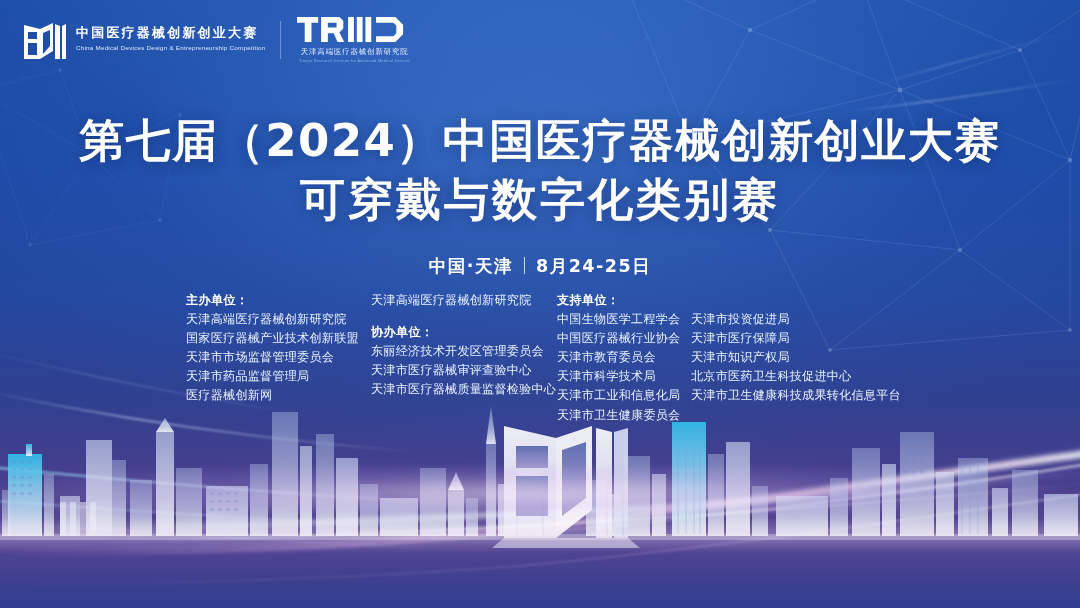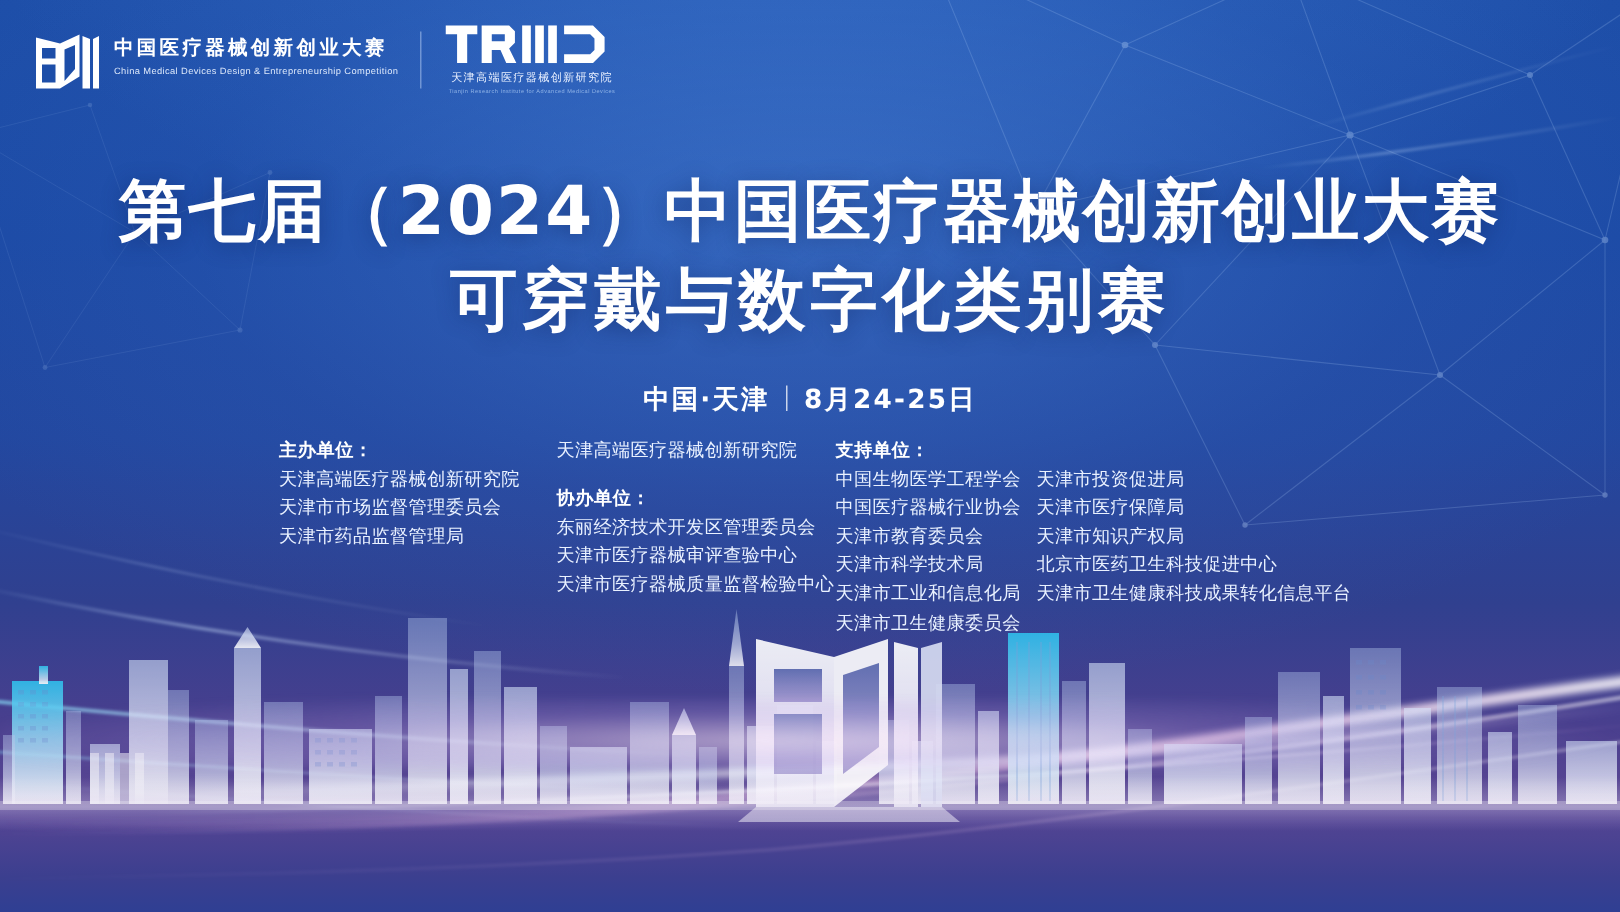--- a/index.html
+++ b/index.html
@@ -473,22 +473,24 @@
       <span>8月24-25日</span>
     </div>
   </div>
 
   <div class="orgs">
 
     <div class="col c1">
       <div class="grp">
         <div class="ghead">主办单位：</div>
         <div class="gitem">天津高端医疗器械创新研究院</div>
+        <div class="gitem">国家医疗器械产业技术创新联盟</div>
         <div class="gitem">天津市市场监督管理委员会</div>
         <div class="gitem">天津市药品监督管理局</div>
+        <div class="gitem">医疗器械创新网</div>
       </div>
     </div>
 
     <div class="col c2">
       <div class="grp">
         <div class="gitem">天津高端医疗器械创新研究院</div>
       </div>
       <div class="grp">
         <div class="ghead">协办单位：</div>
         <div class="gitem">东丽经济技术开发区管理委员会</div>

